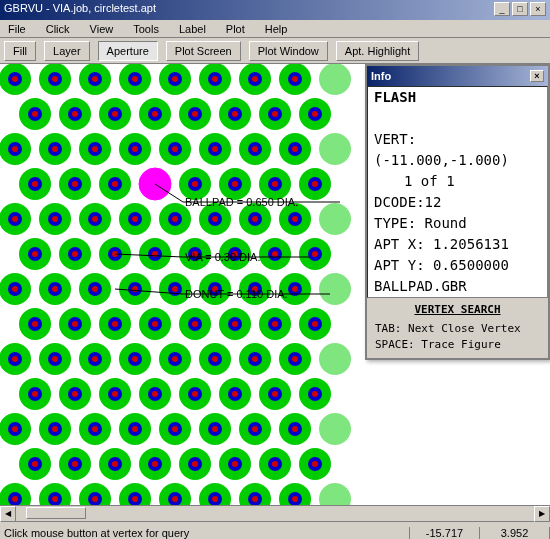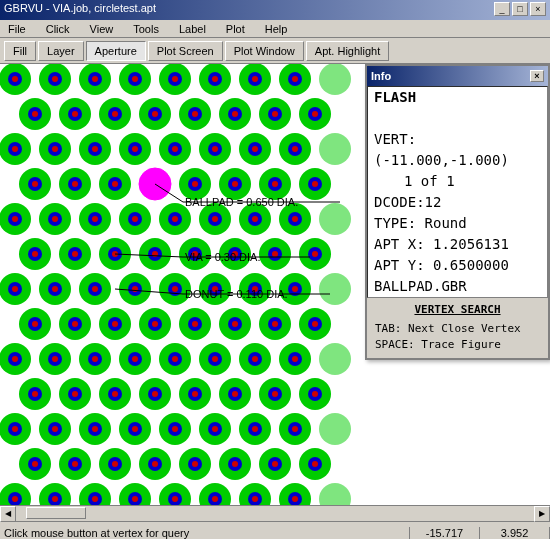--- a/index.html
+++ b/index.html
@@ -44,21 +44,21 @@
       font-size: 11px;
       cursor: pointer;
       color: #000;
     }
 
     
     #toolbar {
       background: #d4d0c8;
       border-bottom: 1px solid #808080;
       display: flex;
-      gap: 2px;
+      gap: 8px;
       padding: 2px 4px;
       height: 26px;
       align-items: center;
     }
     .toolbar-btn {
       padding: 2px 8px;
       font-size: 11px;
       background: #d4d0c8;
       border: 1px solid #808080;
       border-top-color: #fff;

